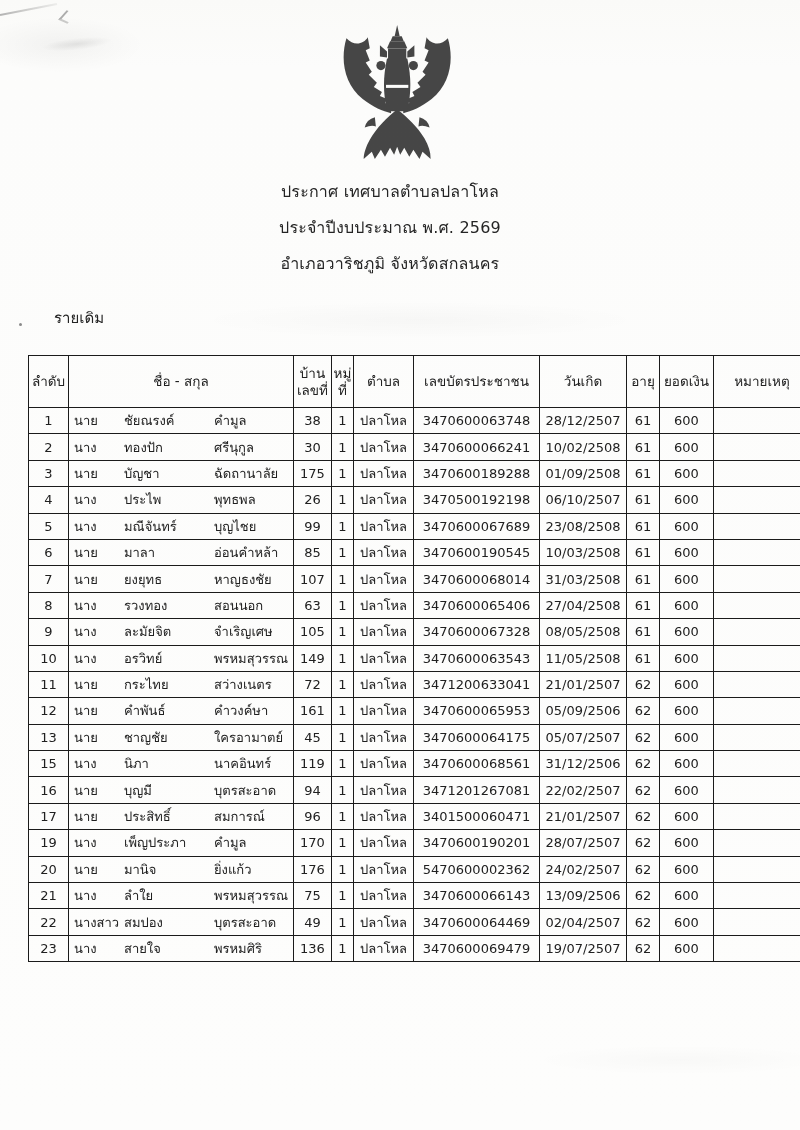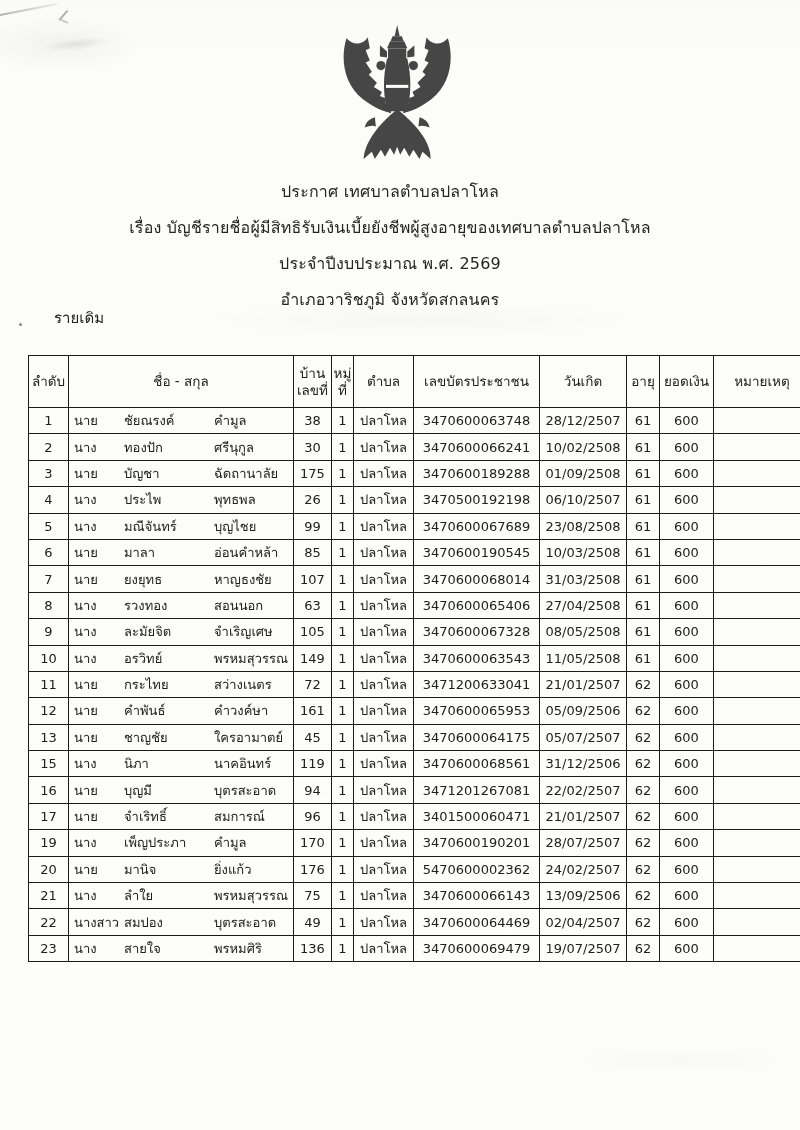--- a/index.html
+++ b/index.html
@@ -101,21 +101,20 @@
 
         <path d="M60,84 C50,92 40,102 33,114 C29,121 27,128 27,133 L35,126 L38,133 L44,124 L48,131 L53,122 L57,129 L60,121 L63,129 L67,122 L72,131 L76,124 L82,133 L85,126 L93,133 C93,126 91,120 87,113 C80,101 70,92 60,84 Z"></path>
 
         <rect x="49" y="60" width="22" height="3" fill="#fdfdfc"></rect>
       </g>
     </svg>
   </div>
 
   <div class="header-block">
     <div class="header-line">ประกาศ เทศบาลตำบลปลาโหล</div>
-    <div class="header-line">เรื่อง  บัญชีรายชื่อผู้มีสิทธิรับเงินเบี้ยยังชีพผู้สูงอายุของเทศบาลตำบลปลาโหล</div>
     <div class="header-line">ประจำปีงบประมาณ พ.ศ. 2569</div>
     <div class="header-line">อำเภอวาริชภูมิ  จังหวัดสกลนคร</div>
   </div>
 
   <div class="section-label">รายเดิม</div>
 
   <div class="table-wrap">
     <table>
       <colgroup>
         <col class="c-no">
@@ -434,21 +433,21 @@
       <td>62</td>
       <td>600</td>
       <td></td>
     </tr>
 
     <tr>
       <td>17</td>
       <td class="name-cell">
         <div class="name-inner">
           <span class="t">นาย</span>
-          <span class="f">จำเริทธิ์</span>
+          <span class="f">ประสิทธิ์</span>
           <span class="l">สมการณ์</span>
         </div>
       </td>
       <td>96</td>
       <td>1</td>
       <td>ปลาโหล</td>
       <td>3401500060471</td>
       <td>21/01/2507</td>
       <td>62</td>
       <td>600</td>

